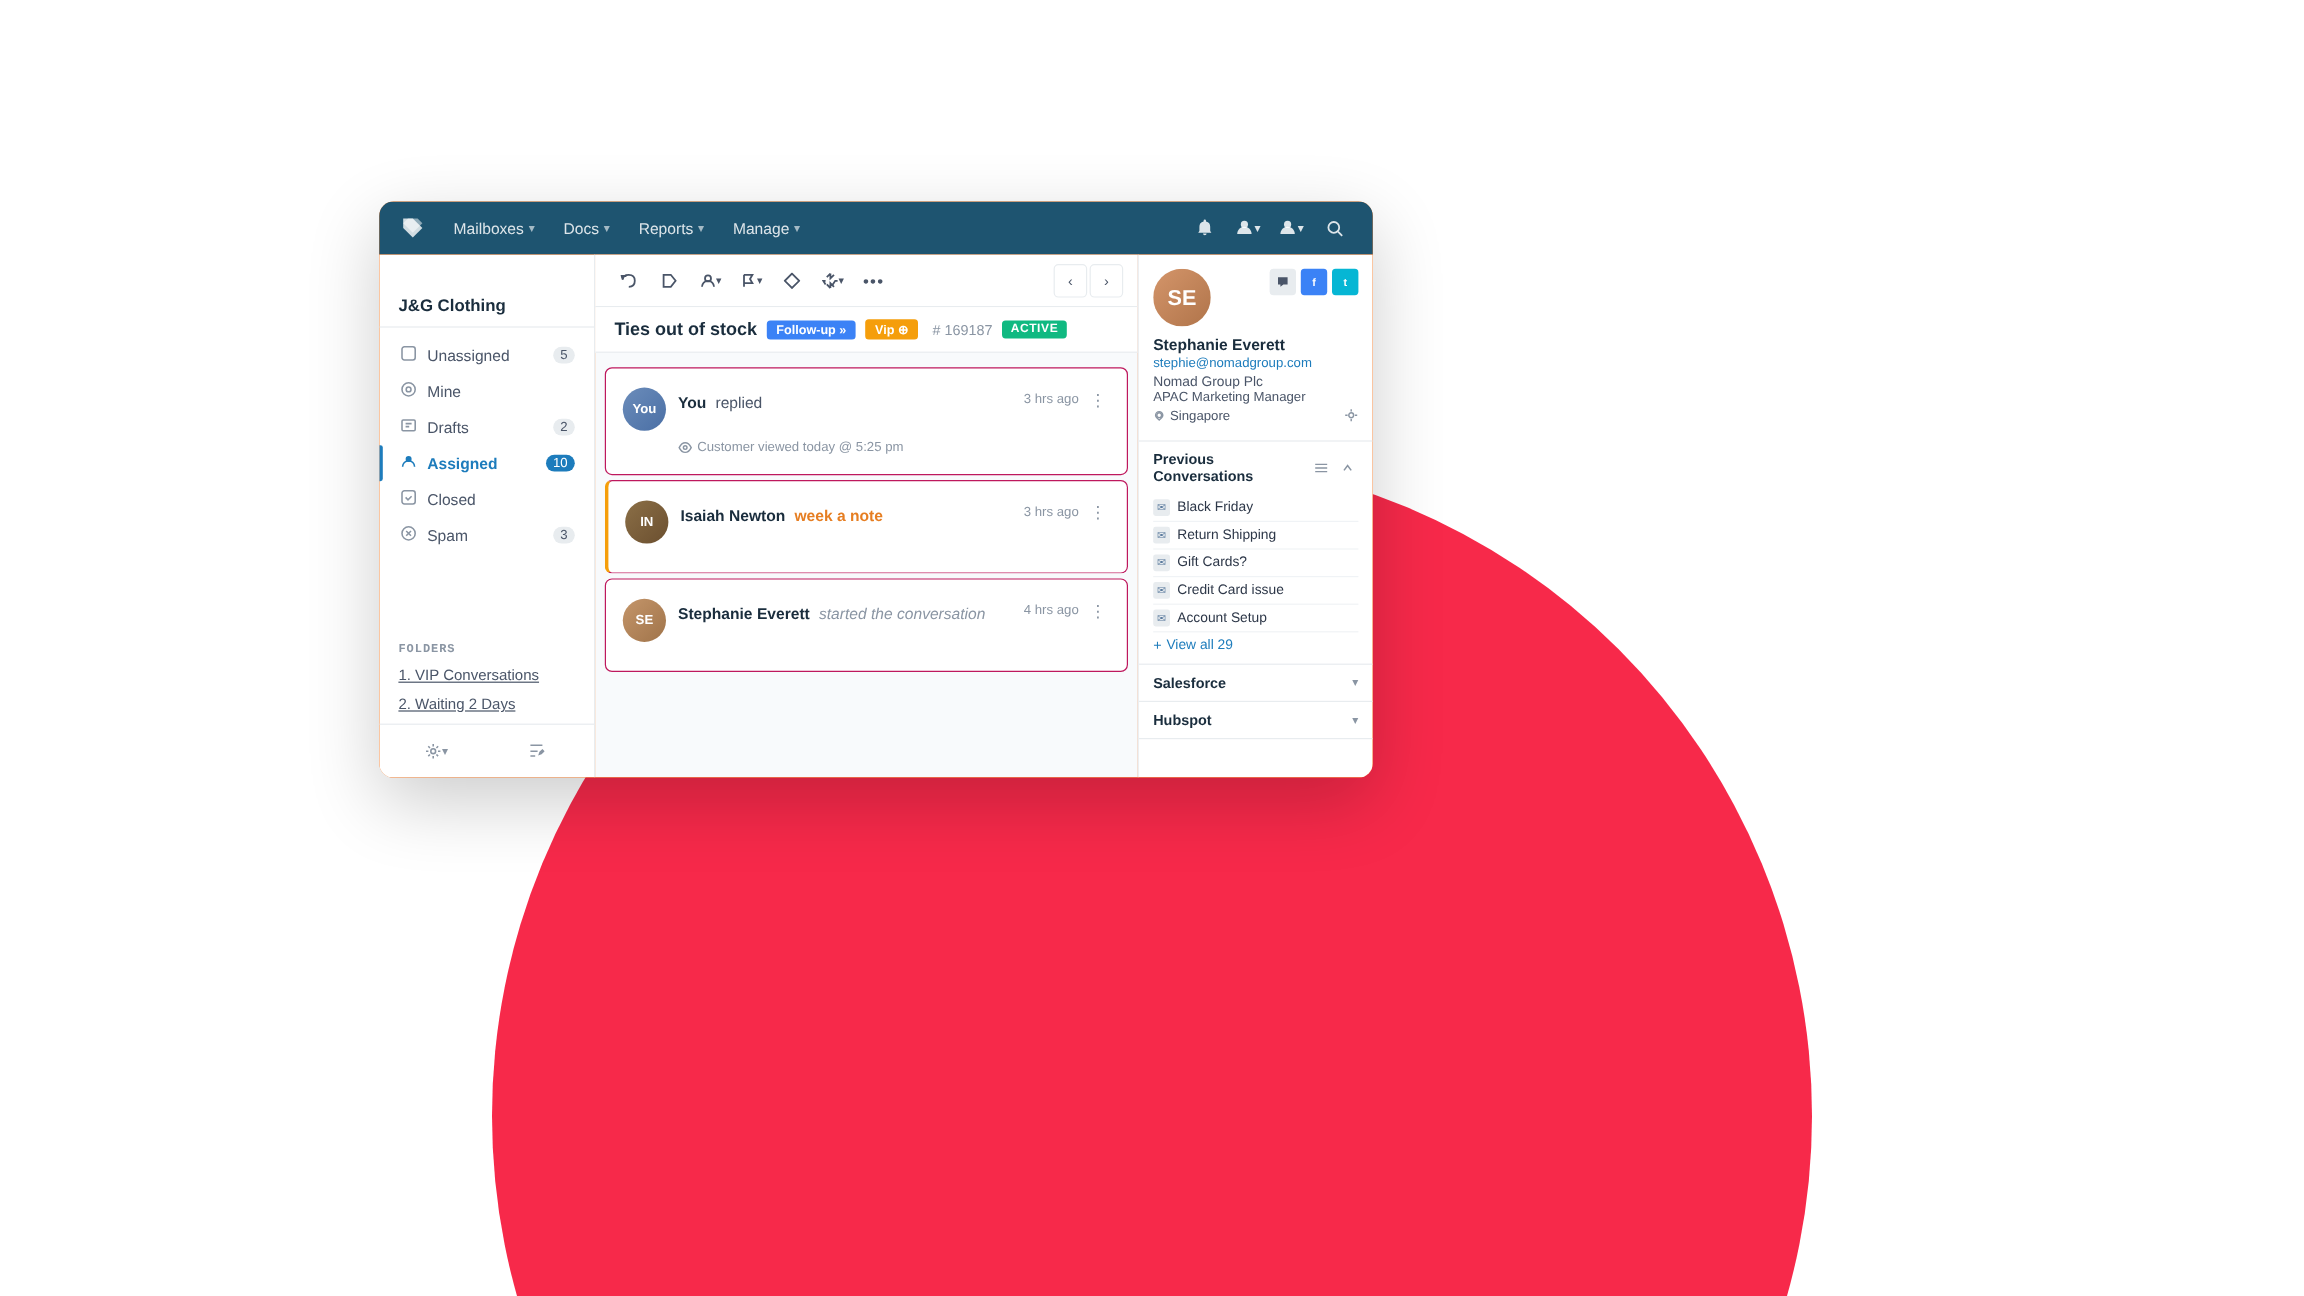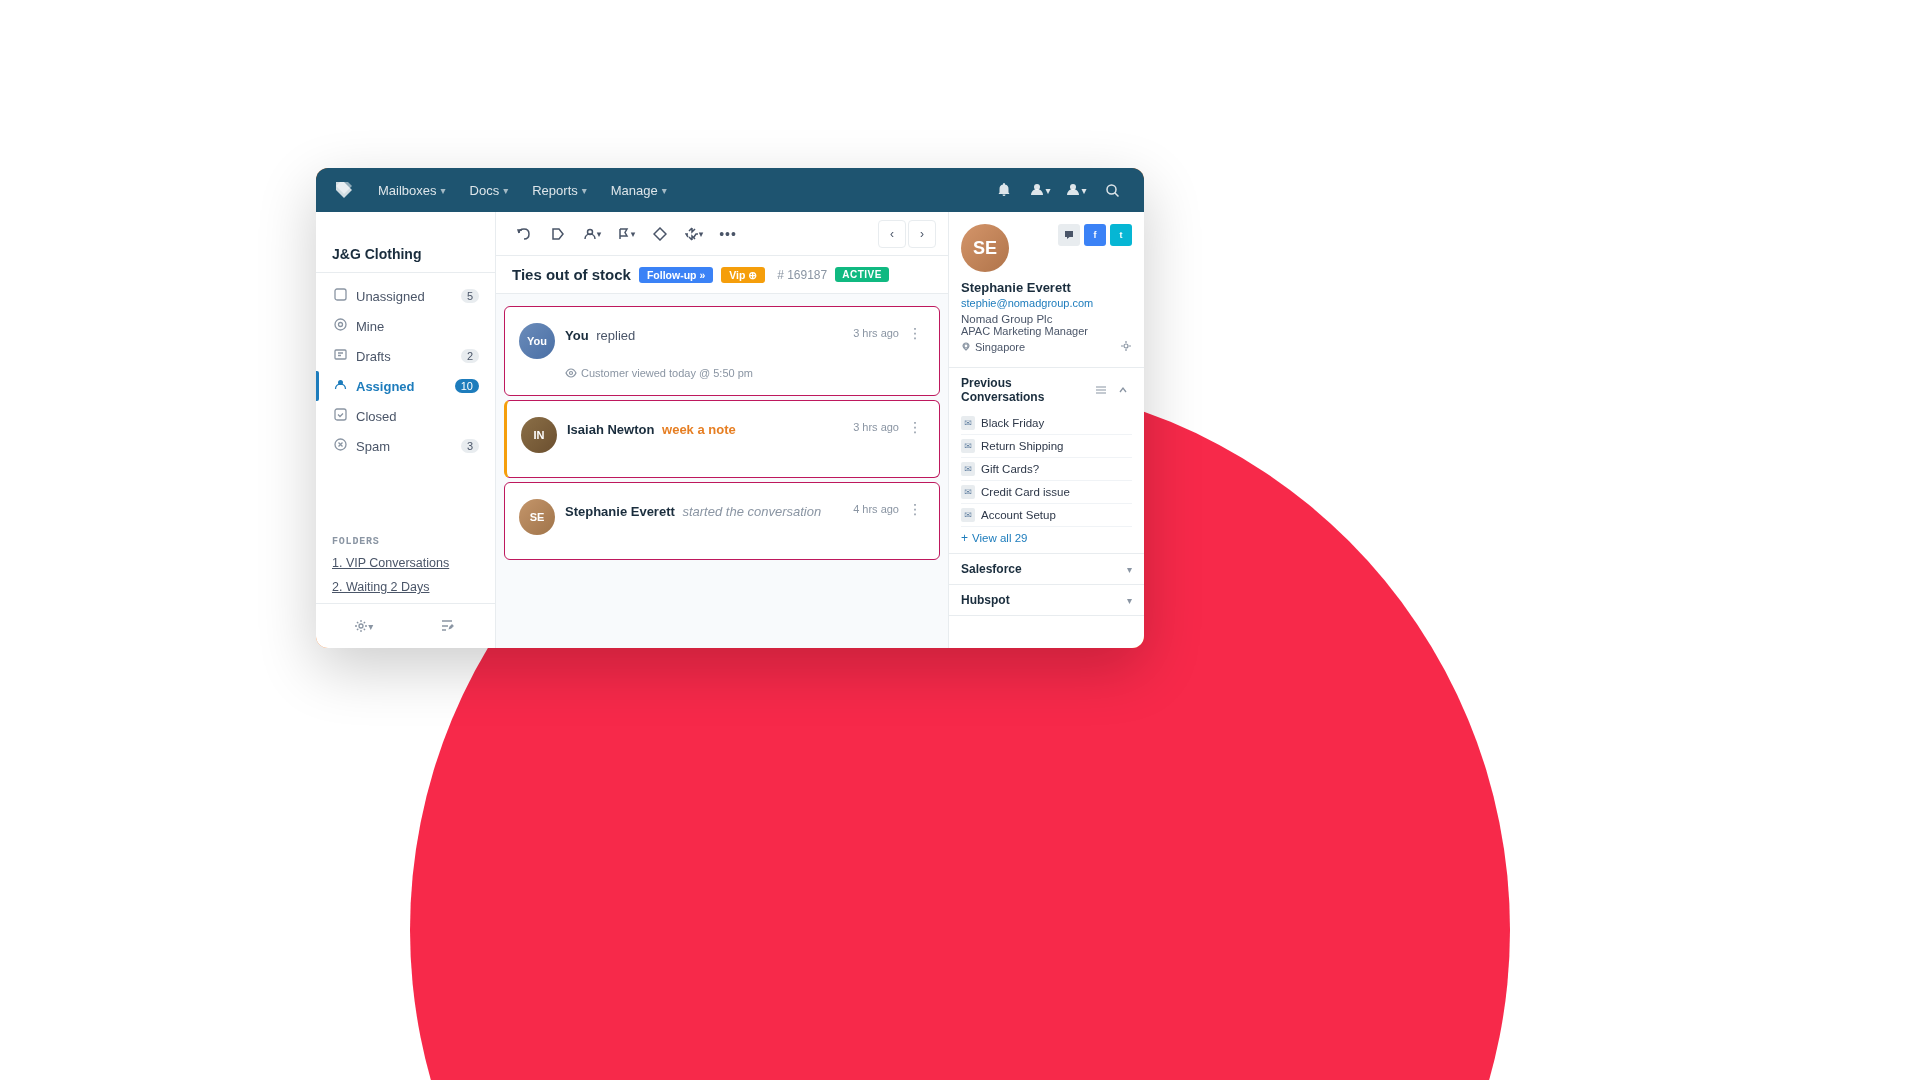--- a/index.html
+++ b/index.html
@@ -821,21 +821,21 @@
                   <div class="msg-more-btn">⋮</div>
                 </div>
               </div>
             </div>
           </div>
           <div class="msg-viewed">
             <svg width="12" height="12" viewBox="0 0 12 12" fill="none" stroke="#8a95a3" stroke-width="1.2">
               <path d="M1 6s2-4 5-4 5 4 5 4-2 4-5 4-5-4-5-4z"></path>
               <circle cx="6" cy="6" r="1.5"></circle>
             </svg>
-            <span>Customer viewed today @ 5:50 pm</span>
+            <span>Customer viewed today @ 5:25 pm</span>
           </div>
         </div>
 
         <div class="message-item" style="border-left: 3px solid #f59e0b;">
           <div class="message-header">
             <div class="msg-avatar avatar-isaiah">IN</div>
             <div class="msg-meta">
               <div class="msg-sender-row">
                 <span class="msg-sender">
                   <span>Isaiah Newton</span>

